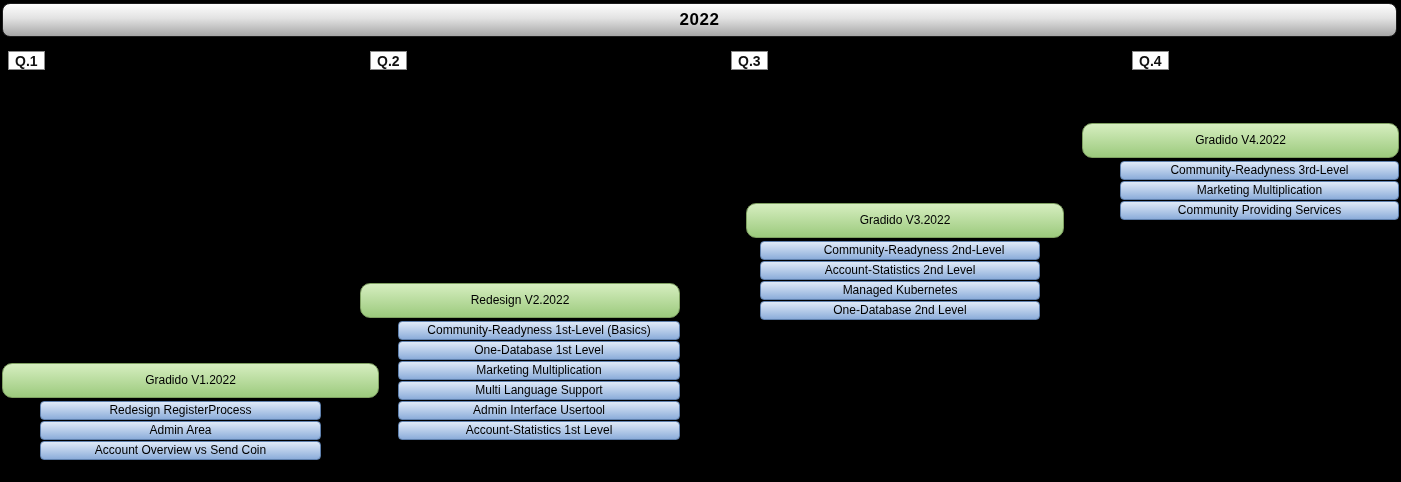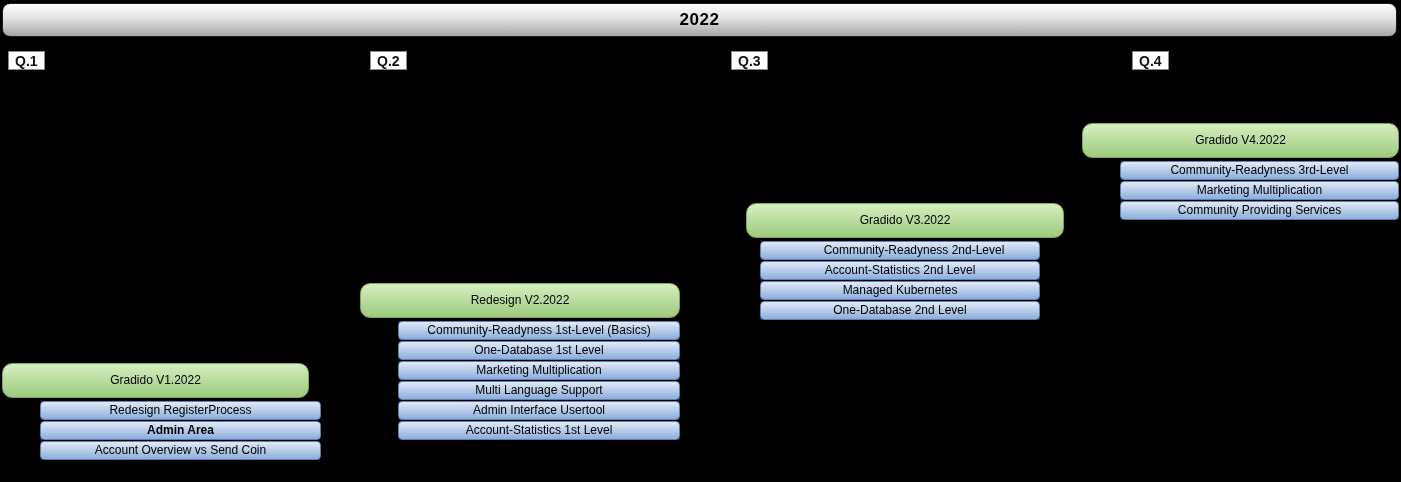--- a/index.html
+++ b/index.html
@@ -65,23 +65,23 @@
 </head>
 <body>
 
 <div id="stage">
   <div class="year-bar">
     <span class="year-title">2022</span>
   </div>
   <div id="quarters">
       <div>
         <div class="q-label" style="left: 8px;">Q.1</div>
-        <div class="release-box" style="left: 2px; top: 363px; width: 307px;">Gradido V1.2022</div>
+        <div class="release-box" style="left: 2px; top: 363px; width: 377px;">Gradido V1.2022</div>
         <div class="item-box" style="left: 40px; top: 401px; width: 281px;">Redesign RegisterProcess</div>
-        <div class="item-box" style="left: 40px; top: 421px; width: 281px; font-weight: bold;">Admin Area</div>
+        <div class="item-box" style="left: 40px; top: 421px; width: 281px;">Admin Area</div>
         <div class="item-box" style="left: 40px; top: 441px; width: 281px;">Account Overview vs Send Coin</div>
       </div>
       <div>
         <div class="q-label" style="left: 370px;">Q.2</div>
         <div class="release-box" style="left: 360px; top: 283px; width: 320px;">Redesign V2.2022</div>
         <div class="item-box" style="left: 398px; top: 321px; width: 282px;">Community-Readyness 1st-Level (Basics)</div>
         <div class="item-box" style="left: 398px; top: 341px; width: 282px;">One-Database 1st Level</div>
         <div class="item-box" style="left: 398px; top: 361px; width: 282px;">Marketing Multiplication</div>
         <div class="item-box" style="left: 398px; top: 381px; width: 282px;">Multi Language Support</div>
         <div class="item-box" style="left: 398px; top: 401px; width: 282px;">Admin Interface Usertool</div>

